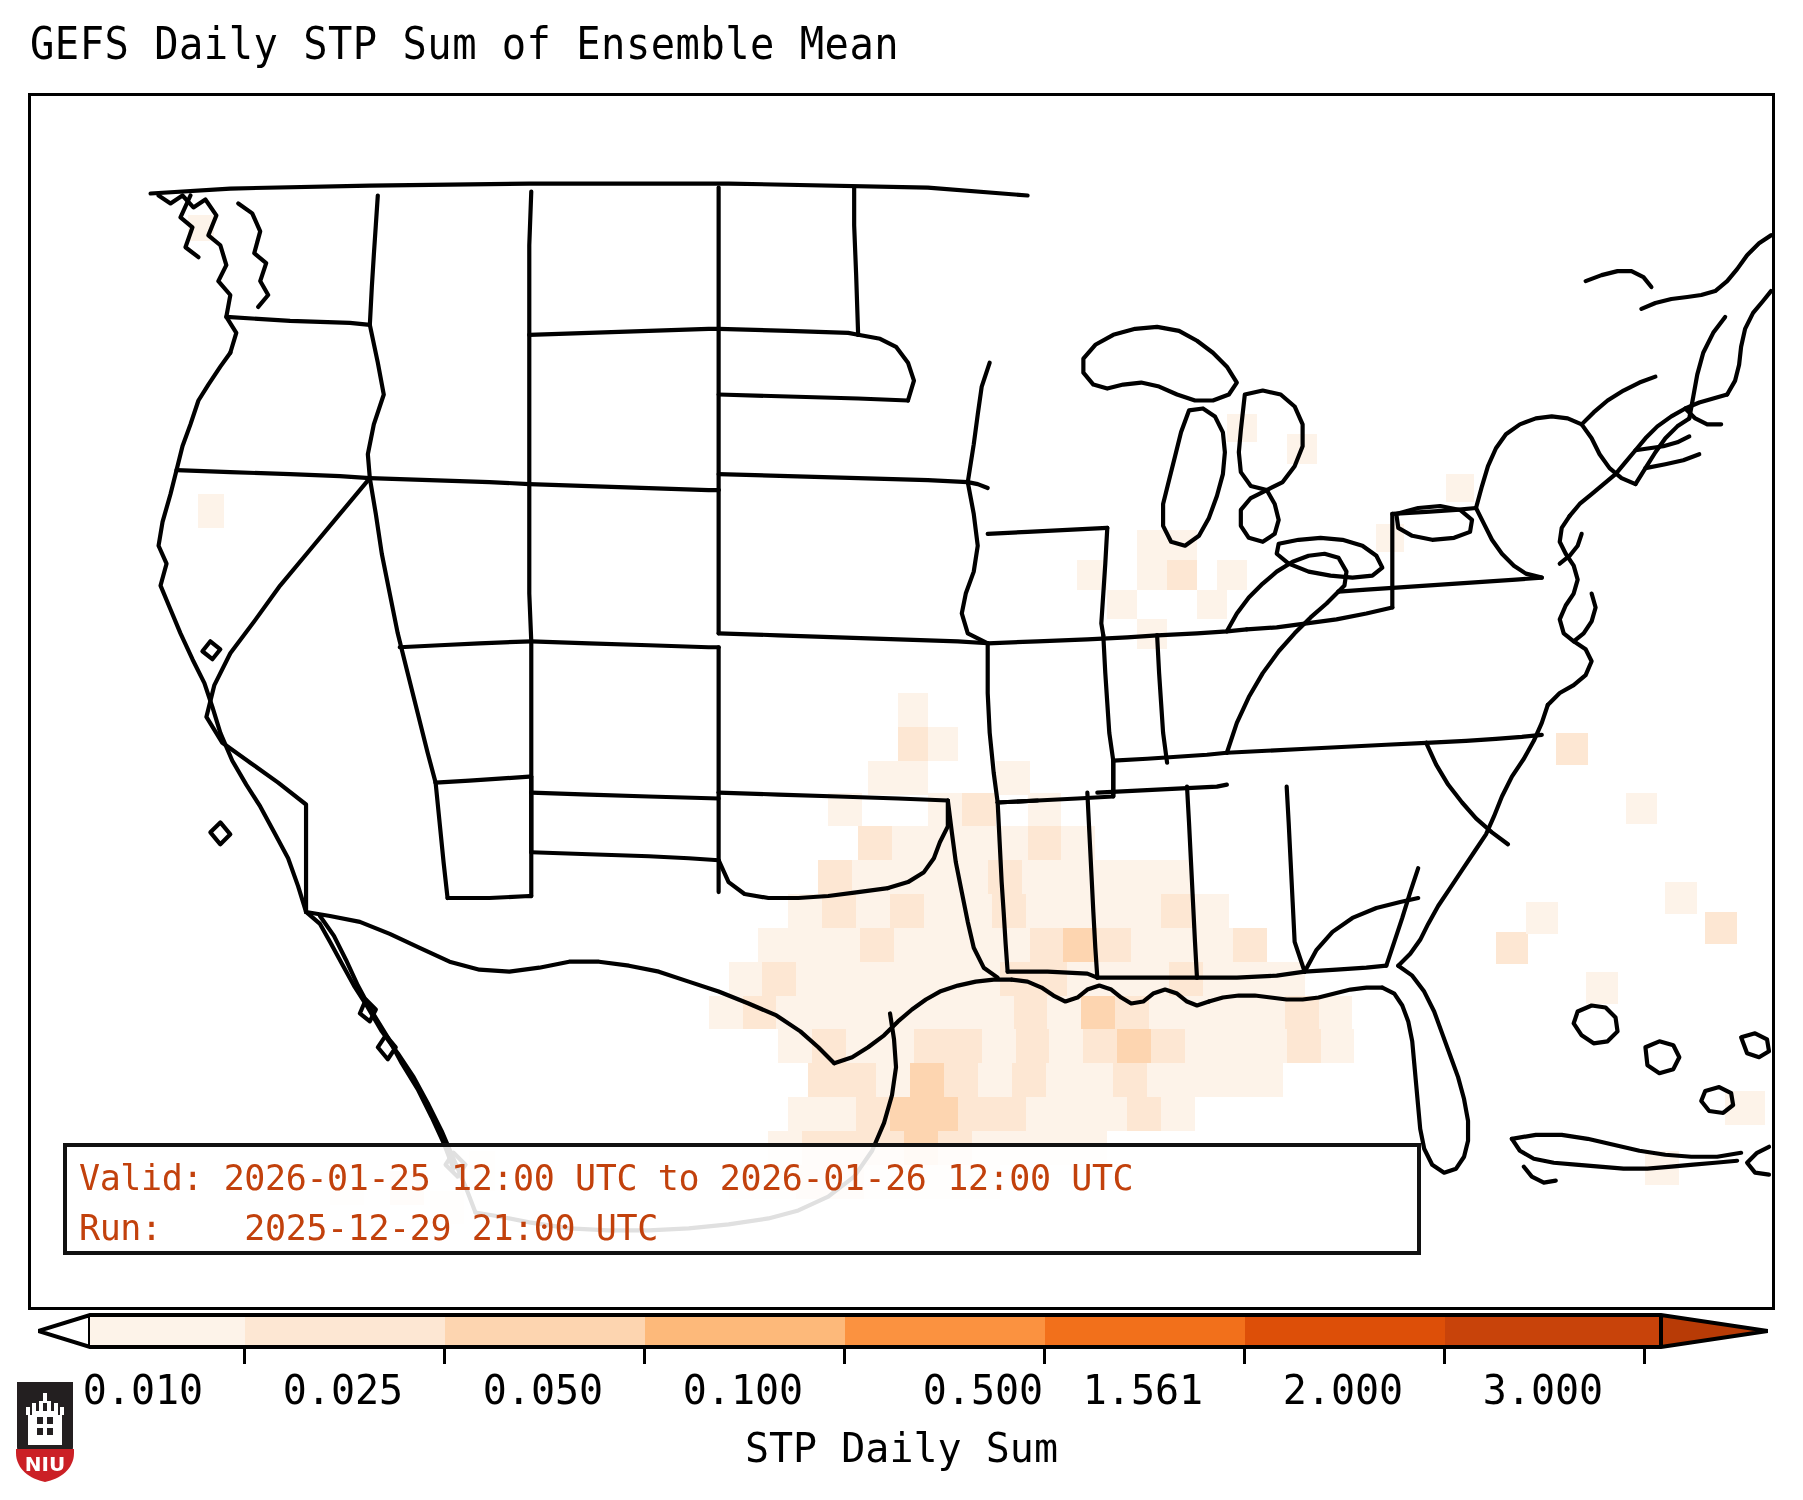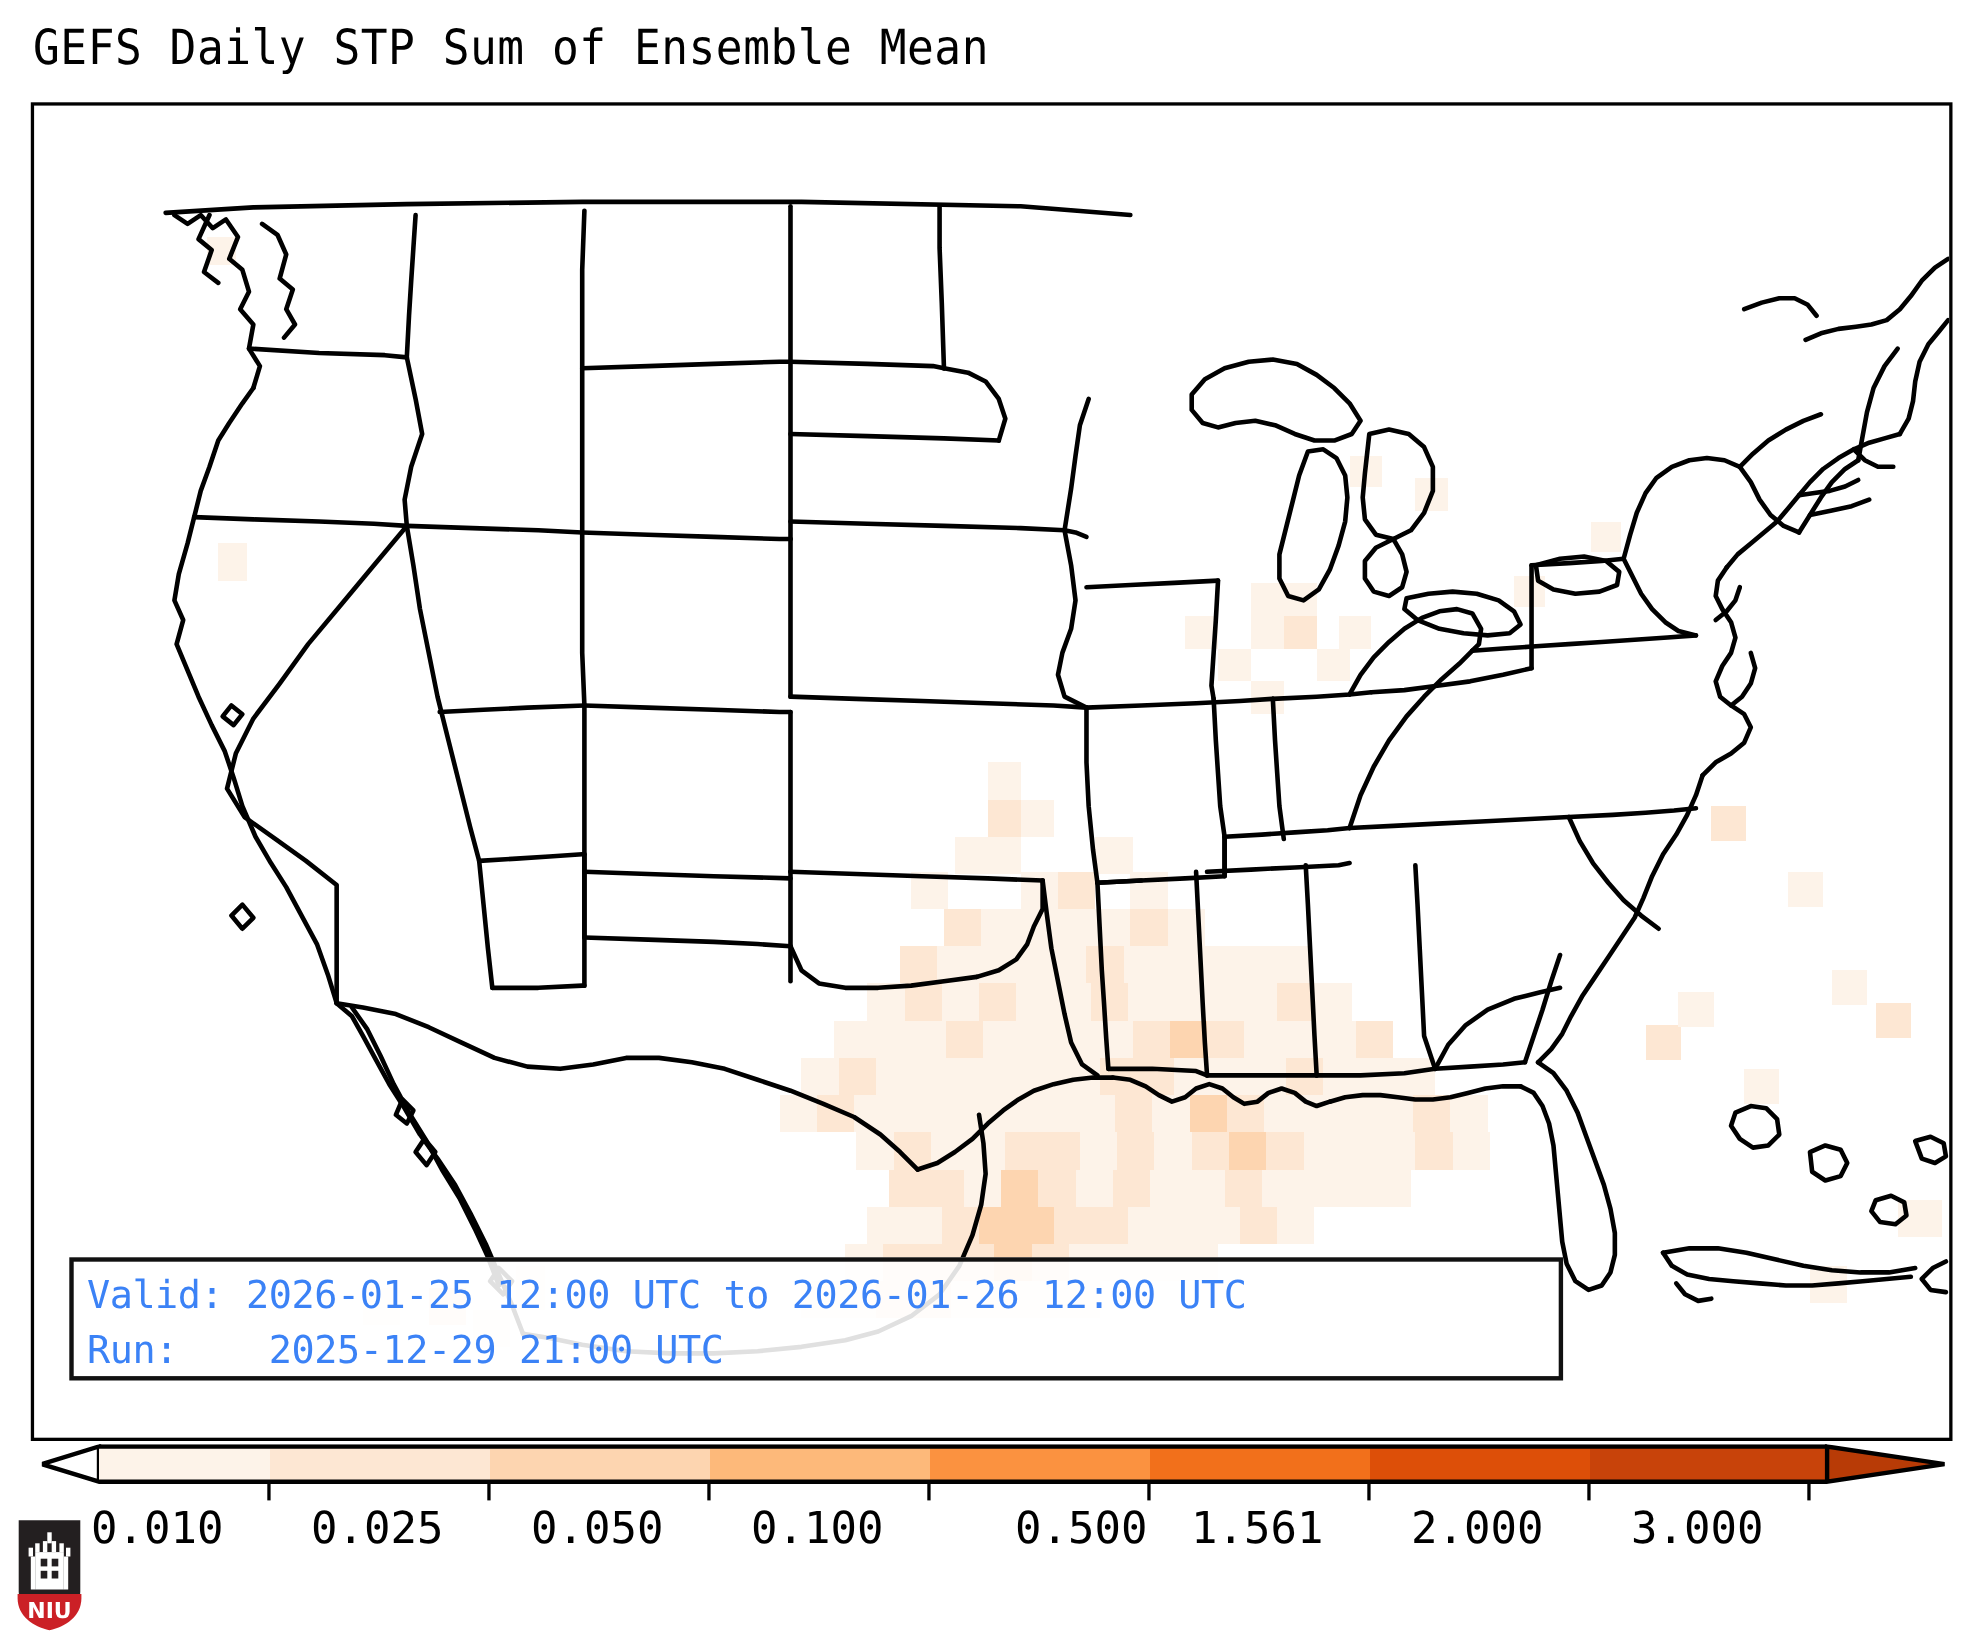--- a/index.html
+++ b/index.html
@@ -60,21 +60,21 @@
     height: 112px;
     border: 4px solid #111111;
     box-sizing: border-box;
     background: rgba(255,255,255,0.88);
     padding: 6px 0 0 12px;
   }
   .info-line {
     font-family: "DejaVu Sans Mono", monospace;
     font-size: 35px;
     line-height: 50px;
-    color: #3b82f6;
+    color: #c2410c;
     white-space: pre;
     letter-spacing: -0.4px;
   }
 
   
   #cbar-wrap {
     position: absolute;
     left: 38px;
     top: 1313px;
     width: 1730px;
@@ -592,20 +592,21 @@
     <span class="cbar-label" style="left:143px">0.010</span>
     <span class="cbar-label" style="left:343px">0.025</span>
     <span class="cbar-label" style="left:543px">0.050</span>
     <span class="cbar-label" style="left:743px">0.100</span>
     <span class="cbar-label" style="left:983px">0.500</span>
     <span class="cbar-label" style="left:1143px">1.561</span>
     <span class="cbar-label" style="left:1343px">2.000</span>
     <span class="cbar-label" style="left:1543px">3.000</span>
   </div>
 
+  <div id="cbar-axis-label">STP Daily Sum</div>
 
   <div id="niu-logo">
     <svg viewBox="0 0 62 105" width="62" height="105">
 
       <path d="M 2 2 L 60 2 L 60 68 C 60 88 46 100 31 103 C 16 100 2 88 2 68 Z" fill="#231f20" stroke="#ffffff" stroke-width="2"></path>
 
       <g fill="#ffffff">
         <rect x="18" y="32" width="26" height="34"></rect>
         <rect x="14" y="36" width="4" height="30"></rect>
         <rect x="44" y="36" width="4" height="30"></rect>

